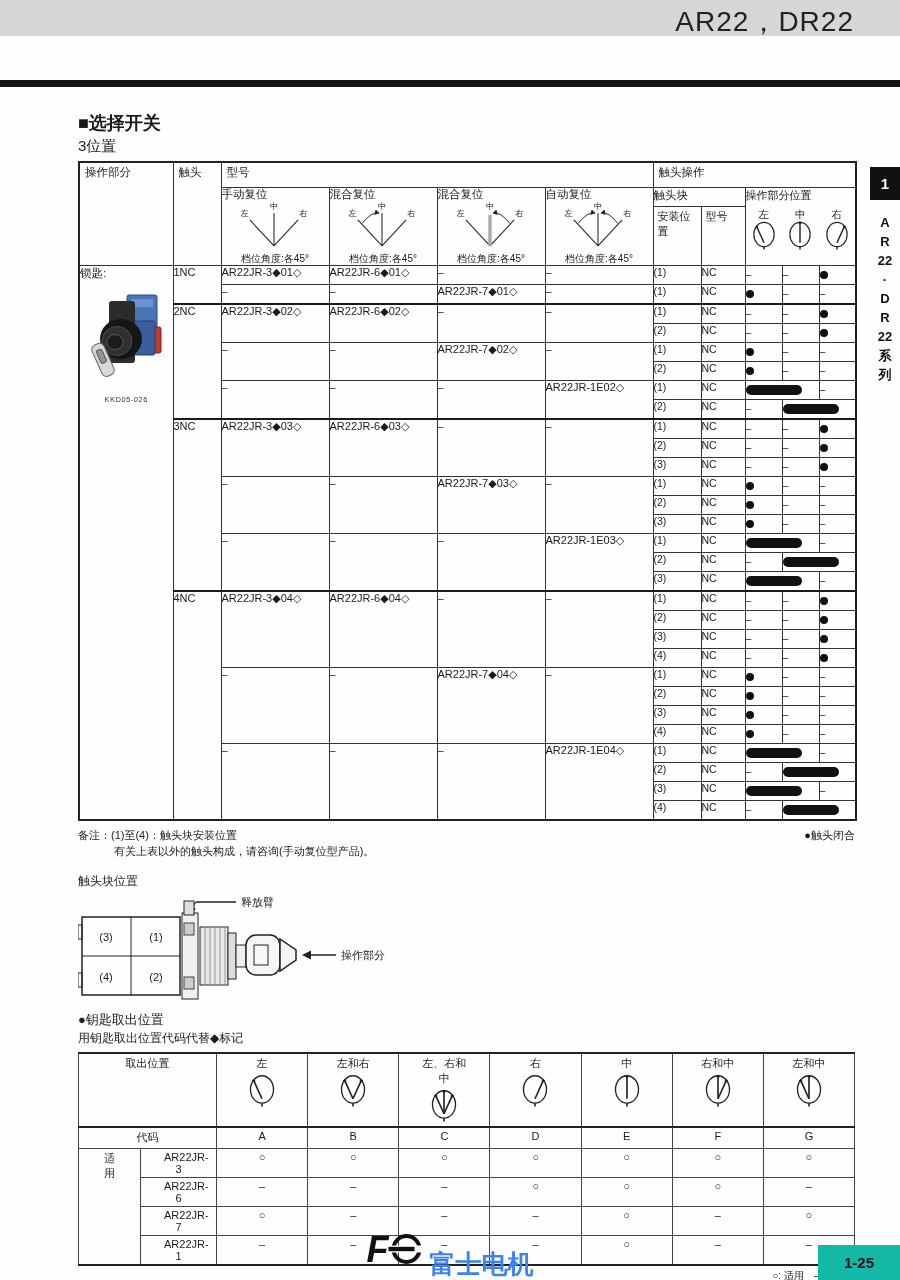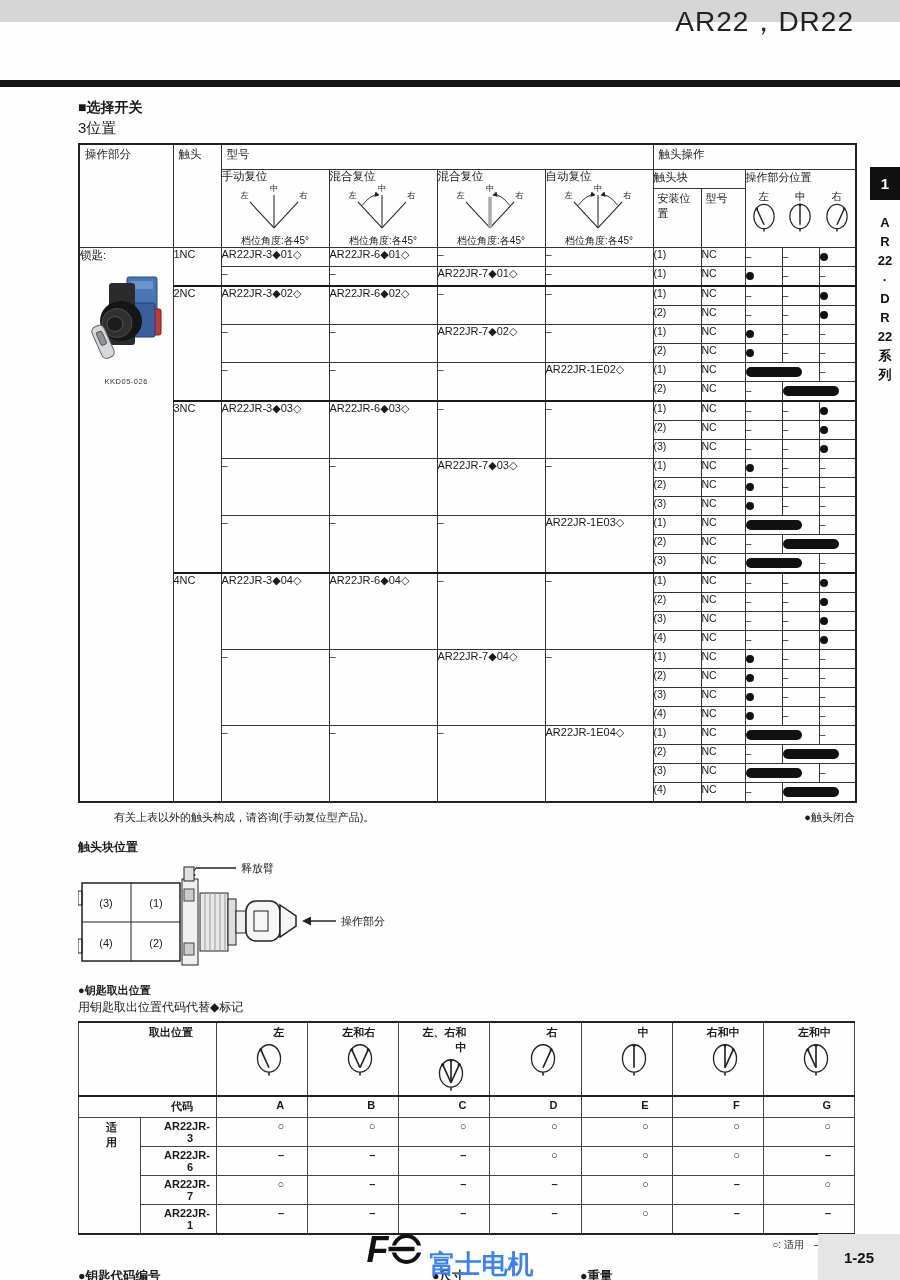--- a/index.html
+++ b/index.html
@@ -1,28 +1,28 @@
 <!DOCTYPE html>
 <html><head>
 <meta charset="utf-8">
 <style>
   html,body{margin:0;padding:0;}
   body{width:900px;height:1280px;position:relative;background:#fefefe;overflow:hidden;
        font-family:"Liberation Sans","DejaVu Sans",sans-serif;color:#1a1a1a;}
   
-  .topbar{position:absolute;top:0;left:0;width:900px;height:22px;background:#d6d6d6;}
+  .topbar{position:absolute;top:0;left:0;width:900px;height:36px;background:#d6d6d6;}
   .topbar .t{position:absolute;right:46px;top:3px;font-size:28px;color:#222;letter-spacing:1px;}
   .rule{position:absolute;top:80px;left:0;width:900px;height:7px;background:#151515;}
   
   .sidetab{position:absolute;right:0;top:167px;width:30px;text-align:center;}
   .sidetab .num{width:30px;height:33px;background:#111;color:#fff;font-size:15px;font-weight:bold;line-height:33px;margin-bottom:13px;}
   .sidetab .ch{font-size:13px;font-weight:bold;line-height:19px;color:#111;}
   
   .content{position:absolute;left:78px;top:99px;width:777px;}
-  h1.sec{font-size:14px;font-weight:bold;margin:0 0 2px 0;}
+  h1.sec{font-size:18px;font-weight:bold;margin:12px 0 2px 0;}
   h2.sub{font-size:15px;font-weight:normal;margin:0 0 5px 0;}
   
   table.main{border-collapse:collapse;table-layout:fixed;width:777px;border:2px solid #222;font-size:11px;}
   table.main th,table.main td{border:1px solid #333;padding:0;vertical-align:top;font-weight:400;text-align:left;}
   tr.h1 th{height:20px;padding:2px 5px;font-size:11.5px;}
   .reset-cell{padding:2px 2px 0 5px;}
   .rt-title{font-size:11.5px;line-height:13px;}
   .rt-cap{font-size:10px;text-align:center;line-height:11px;}
   th.cb{height:18px;padding:2px 4px;font-size:11.5px;}
   tr.h3 th{height:54px;padding:2px 4px;font-size:11px;}
@@ -45,40 +45,40 @@
   td.pat.pfirst{border-left:1px solid #333;}
   tr.bstart td{border-top:1px solid #333;}
   tr.gstart td{border-top:2px solid #1a1a1a;}
   .dot{display:inline-block;width:8px;height:8px;border-radius:50%;background:#111;margin-top:5px;}
   .pill{display:inline-block;width:56px;height:10px;border-radius:5px;background:#111;margin-top:4px;}
   
   .notes{position:relative;font-size:11px;margin-top:6px;line-height:16px;}
   .notes .closed{position:absolute;right:0;top:0;}
   .notes .l2{padding-left:36px;}
   
-  .bp-title{font-size:12px;font-weight:bold;margin:14px 0 3px;}
-  
-  .ke-title{font-size:11px;font-weight:bold;margin:8px 0 1px;}
+  .bp-title{font-size:12px;font-weight:normal;margin:14px 0 3px;}
+  
+  .ke-title{font-size:13px;font-weight:normal;margin:2px 0 1px;}
   .ke-sub{font-size:12px;margin:0 0 5px;}
   table.keytab{border-collapse:collapse;table-layout:fixed;width:777px;font-size:11px;border:1px solid #333;border-top:2px solid #222;border-bottom:2px solid #222;}
-  table.keytab th,table.keytab td{border:1px solid #444;padding:2px 23px;font-weight:700;text-align:right;vertical-align:top;font-size:11px;}
+  table.keytab th,table.keytab td{border:1px solid #444;padding:2px 23px;font-weight:400;text-align:center;vertical-align:top;font-size:11px;}
   td.kpos{text-align:center;height:56px;padding-top:4px;}
   td.kpos div{font-size:11px;margin-bottom:2px;}
   tr.krow-code th,tr.krow-code td{height:16px;border-top:2px solid #222;}
   .ke-legend{font-size:10px;text-align:right;margin-top:3px;color:#222;}
   
   .bottom{position:relative;margin-top:16px;height:95px;font-size:12px;}
   .bh{font-weight:bold;font-size:12.5px;margin-bottom:4px;}
   .kc{position:absolute;left:0;top:0;width:345px;}
   .dim{position:absolute;left:354px;top:0;}
   .wt{position:absolute;left:502px;top:0;}
   
   .logo{position:absolute;left:50%;transform:translateX(-50%);top:1215px;display:flex;align-items:center;}
   .logo-text{font-size:26px;font-weight:bold;margin-left:7px;color:#3b82f6;margin-top:32px;}
-  .pagenum{position:absolute;right:0;bottom:0;width:82px;height:46px;background:#e5e5e5;font-weight:bold;font-size:15px;display:flex;align-items:center;justify-content:center;color:#111;}
+  .pagenum{position:absolute;right:0;bottom:0;width:82px;height:35px;background:#14b8a6;font-weight:bold;font-size:15px;display:flex;align-items:center;justify-content:center;color:#111;}
 </style>
 </head>
 <body>
 
 <div class="topbar">
   <div class="t">AR22，DR22</div>
 </div>
 <div class="rule"></div>
 
 <div class="sidetab">
@@ -468,20 +468,21 @@
           <td class="pos">(4)</td>
           <td class="typ">NC</td>
           <td class="pat pfirst">–</td>
           <td class="pat" colspan="2"><span class="pill"></span></td>
         </tr>
       </tbody>
   </table>
 
   
   <div class="notes">
+    <div>备注：(1)至(4)：触头块安装位置</div>
     <div class="l2">有关上表以外的触头构成，请咨询(手动复位型产品)。</div>
     <div class="closed">●触头闭合</div>
   </div>
 
   
   <div class="bp-title">触头块位置</div>
   <svg width="400" height="112" viewBox="0 0 400 112">
     <text x="163" y="13" class="bt">释放臂</text>
     <line x1="158" y1="9" x2="118" y2="9" stroke="#222" stroke-width="1.5"></line>
     <line x1="118" y1="9" x2="113" y2="16" stroke="#222" stroke-width="1.2"></line>

